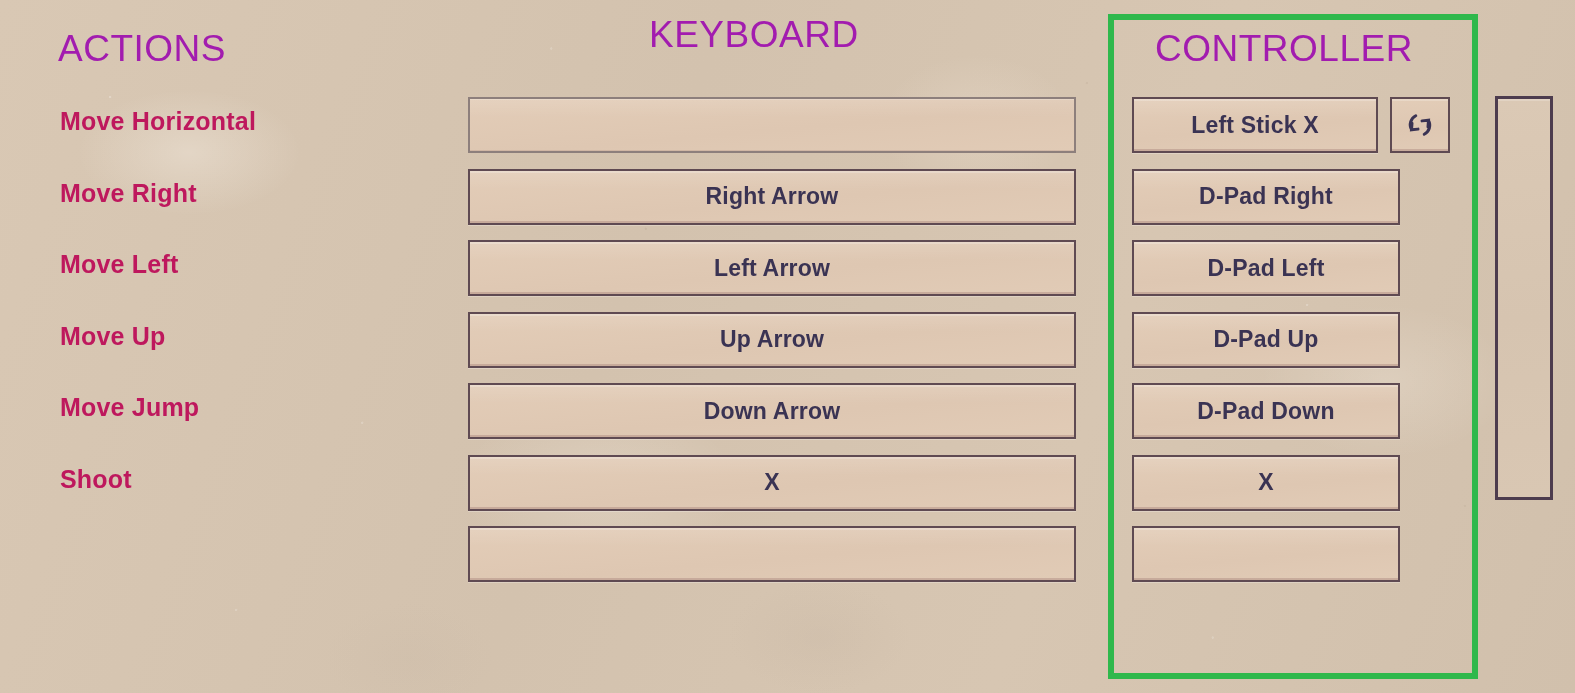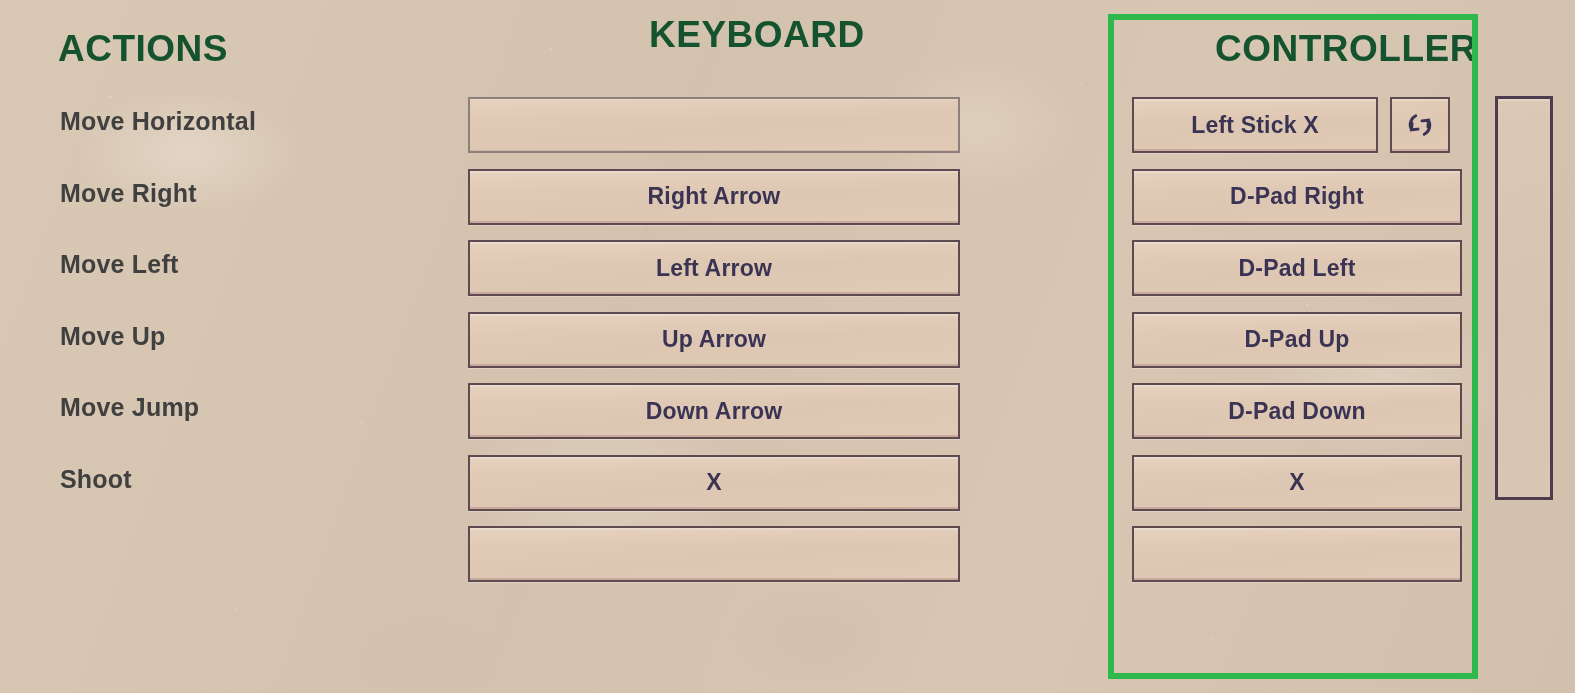--- a/index.html
+++ b/index.html
@@ -46,28 +46,28 @@
       radial-gradient(circle at 93% 73%, rgba(120,100,80,.16) 0 1px, transparent 1.4px),
       radial-gradient(circle at 15% 88%, rgba(255,255,255,.42) 0 1px, transparent 1.4px),
       radial-gradient(circle at 35% 7%,  rgba(255,255,255,.40) 0 1px, transparent 1.4px),
       radial-gradient(circle at 77% 92%, rgba(255,255,255,.40) 0 1px, transparent 1.4px);
   }
 
   
   .col-header {
     position: absolute;
     font-size: 37px;
-    font-weight: bold;
+    font-weight: normal;
     letter-spacing: 0.5px;
-    color: #14532d;
+    color: #a21caf;
     white-space: nowrap;
   }
   #header-actions    { left: 58px;  top: 28px; }
   #header-keyboard   { left: 649px; top: 14px; }
-  #header-controller { left: 1215px; top: 28px; }
+  #header-controller { left: 1155px; top: 28px; }
 
   
   #controller-highlight {
     position: absolute;
     left: 1108px;
     top: 14px;
     width: 370px;
     height: 665px;
     border: 6px solid #2fb84c;
     pointer-events: none;
@@ -85,21 +85,21 @@
     position: relative;
     height: 71.5px;
   }
 
   .action-label {
     position: absolute;
     left: 60px;
     top: 13px;
     font-size: 25px;
     font-weight: bold;
-    color: #404040;
+    color: #be185d;
     white-space: nowrap;
     letter-spacing: .2px;
   }
 
   
   .bind-box {
     position: absolute;
     height: 56px;
     border: 2px solid #5f4a52;
     background:
@@ -123,24 +123,24 @@
   }
   
   .bind-box.is-empty {
     border-color: #8d7f7c;
     box-shadow:
       inset 0 1px 0 rgba(255,255,255,.18),
       inset 0 -1px 0 rgba(146,104,98,.18);
   }
 
   
-  .kb-box { left: 468px; width: 492px; top: 3px; }
-
-  
-  .ct-box      { left: 1132px; width: 330px; top: 3px; }
+  .kb-box { left: 468px; width: 608px; top: 3px; }
+
+  
+  .ct-box      { left: 1132px; width: 268px; top: 3px; }
   .ct-box.narrow { width: 246px; }
 
   
   .invert-btn {
     position: absolute;
     left: 1390px;
     top: 3px;
     width: 60px;
     height: 56px;
     border: 2px solid #5f4a52;

